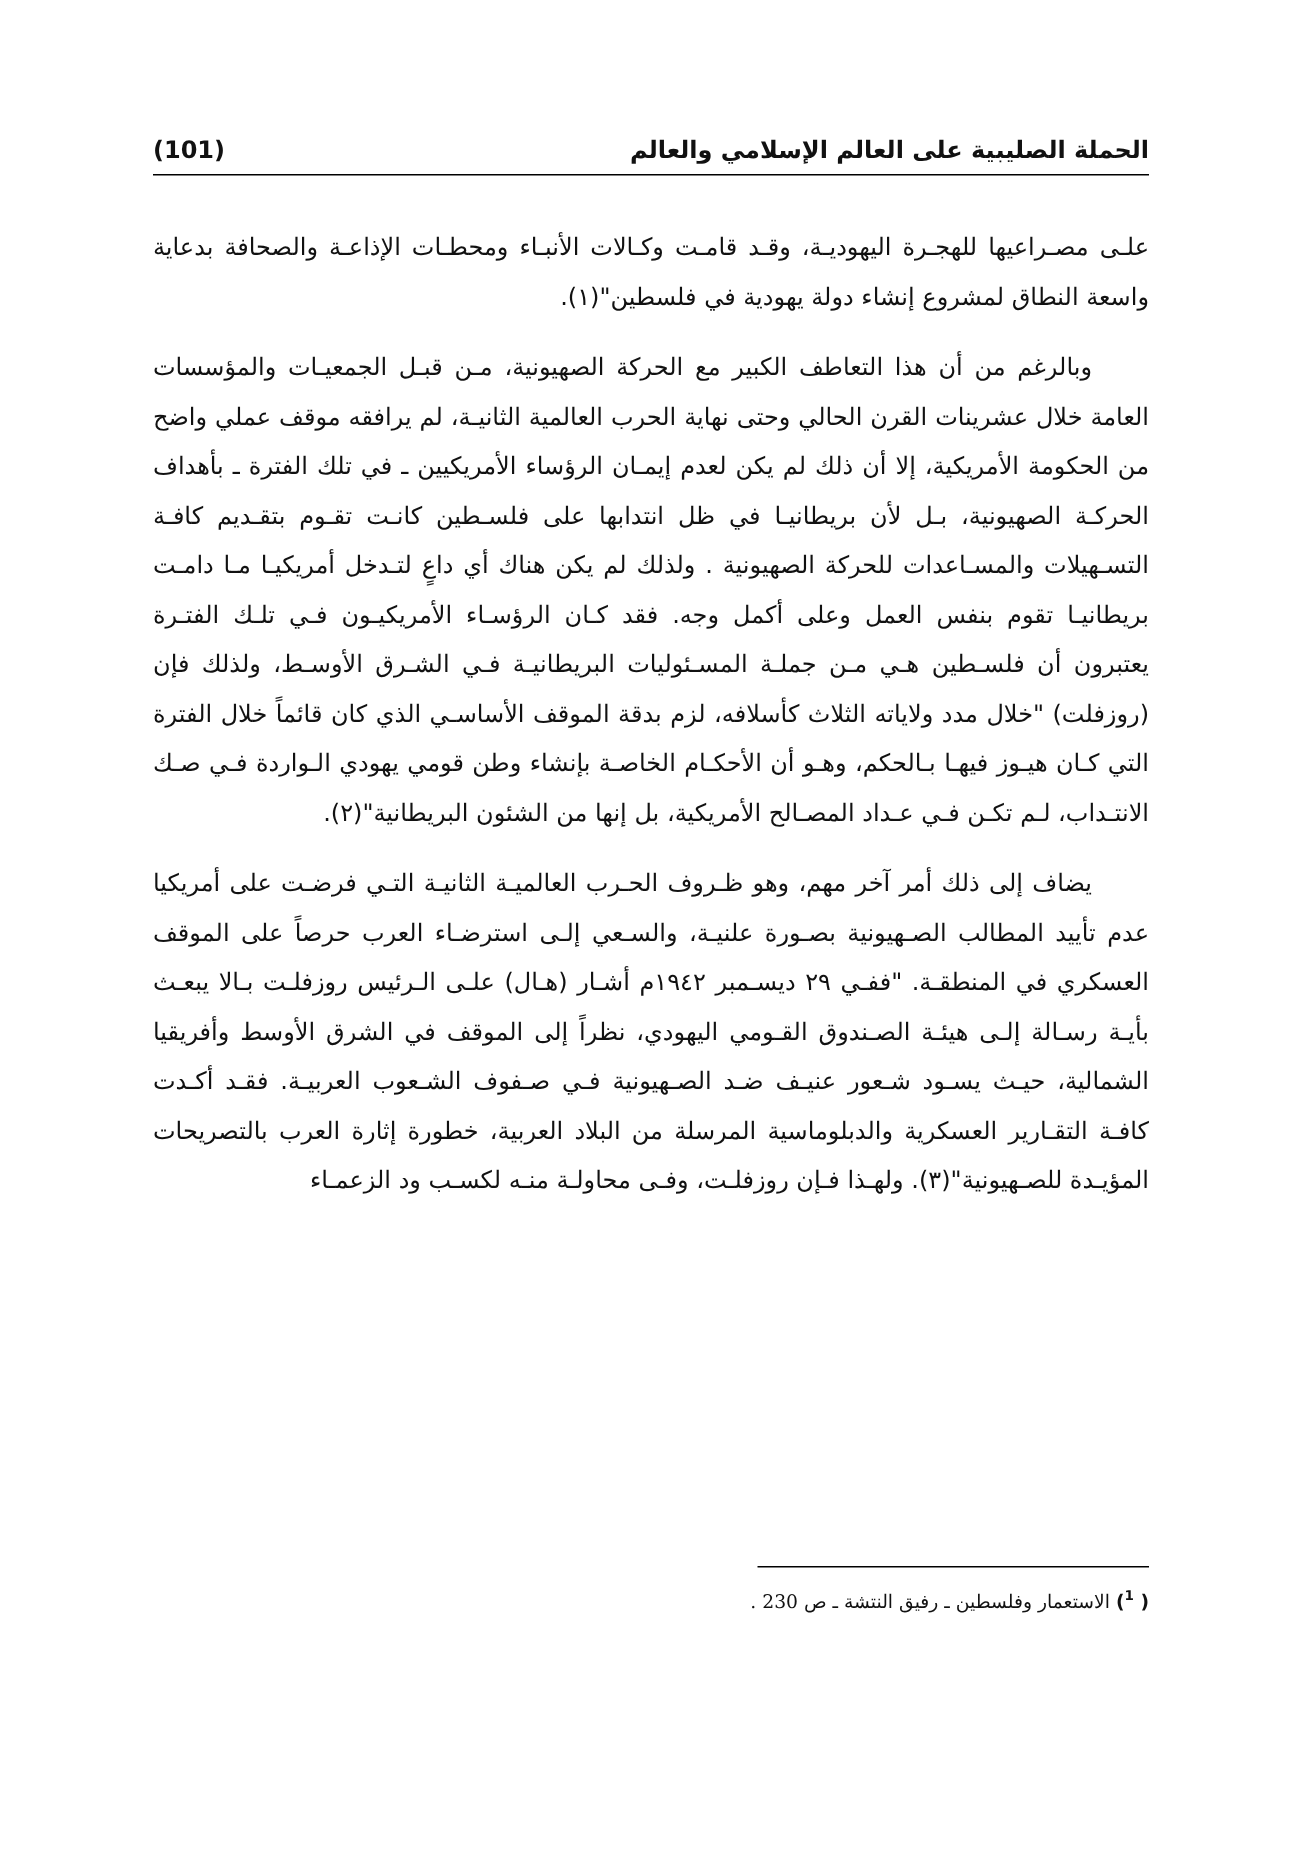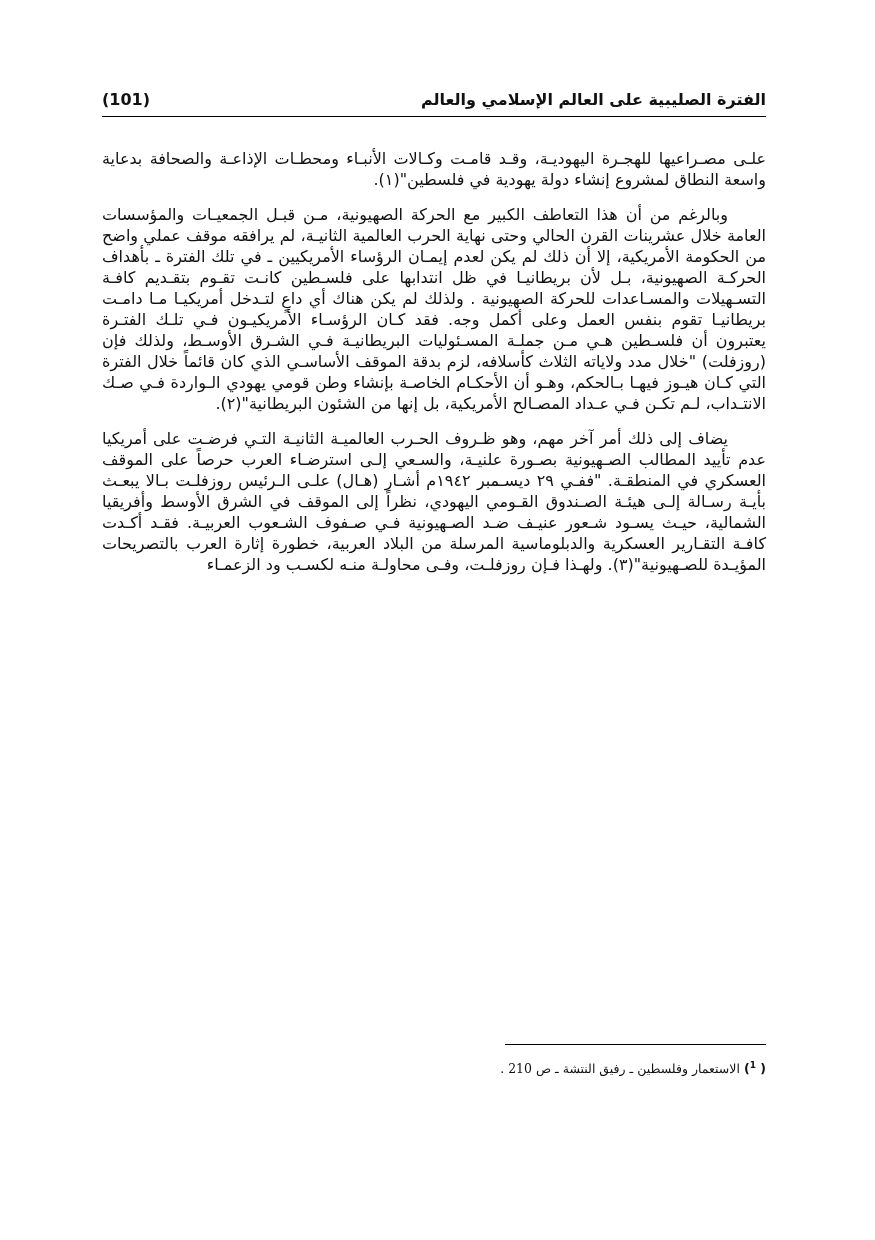--- a/index.html
+++ b/index.html
@@ -9,54 +9,54 @@
     position: absolute; left: 102px; top: 86px; width: 664px; height: 30px;
     direction: rtl; font-family: "DejaVu Sans", sans-serif; font-weight: bold;
   }
   .header .title { position: absolute; right: 0; top: 4px; font-size: 16px; white-space: nowrap; }
   .header .pageno { position: absolute; left: 0; top: 4px; font-size: 16px; white-space: nowrap; direction: ltr; }
   .header-rule { position: absolute; left: 102px; top: 116px; width: 664px; height: 0; border-top: 1.5px solid #000; }
 
   .body-text {
     position: absolute; left: 102px; top: 148px; width: 664px;
     direction: rtl; text-align: justify; text-align-last: right;
-    font-family: "DejaVu Sans", sans-serif; font-size: 16px; line-height: 21px;
+    font-family: "DejaVu Sans", sans-serif; font-size: 16px; line-height: 33px;
   }
   .body-text p { margin: 0 0 14px 0; }
   .body-text p.indent { text-indent: 38px; }
   .body-text p.first { text-indent: 0; }
 
   .fn-rule { position: absolute; left: 505px; top: 1044px; width: 261px; height: 0; border-top: 1px solid #000; }
   .footnotes {
     position: absolute; left: 250px; top: 1054px; width: 516px;
     direction: rtl; font-family: "DejaVu Serif", serif; font-size: 12.5px; line-height: 22px;
   }
   .footnote { white-space: nowrap; }
   .fn-mark { font-weight: bold; font-family: "DejaVu Sans", sans-serif; }
   .fn-mark sup { font-size: 9px; }
 </style>
 </head>
 <body>
 
 <div class="page">
 
   <div class="header">
-    <span class="title">الفترة الصليبية على العالم الإسلامي والعالم</span>
+    <span class="title">الحملة الصليبية على العالم الإسلامي والعالم</span>
     <span class="pageno">(101)</span>
   </div>
   <div class="header-rule"></div>
 
   <div class="body-text">
     <p class="first">علـى مصـراعيها للهجـرة اليهوديـة، وقـد قامـت وكـالات الأنبـاء ومحطـات الإذاعـة والصحافة بدعاية واسعة النطاق لمشروع إنشاء دولة يهودية في فلسطين"(١).</p>
     <p class="indent">وبالرغم من أن هذا التعاطف الكبير مع الحركة الصهيونية، مـن قبـل الجمعيـات والمؤسسات العامة خلال عشرينات القرن الحالي وحتى نهاية الحرب العالمية الثانيـة، لم يرافقه موقف عملي واضح من الحكومة الأمريكية، إلا أن ذلك لم يكن لعدم إيمـان الرؤساء الأمريكيين ـ في تلك الفترة ـ بأهداف الحركـة الصهيونية، بـل لأن بريطانيـا في ظل انتدابها على فلسـطين كانـت تقـوم بتقـديم كافـة التسـهيلات والمسـاعدات للحركة الصهيونية . ولذلك لم يكن هناك أي داعٍ لتـدخل أمريكيـا مـا دامـت بريطانيـا تقوم بنفس العمل وعلى أكمل وجه. فقد كـان الرؤسـاء الأمريكيـون فـي تلـك الفتـرة يعتبرون أن فلسـطين هـي مـن جملـة المسـئوليات البريطانيـة فـي الشـرق الأوسـط، ولذلك فإن (روزفلت) "خلال مدد ولاياته الثلاث كأسلافه، لزم بدقة الموقف الأساسـي الذي كان قائماً خلال الفترة التي كـان هيـوز فيهـا بـالحكم، وهـو أن الأحكـام الخاصـة بإنشاء وطن قومي يهودي الـواردة فـي صـك الانتـداب، لـم تكـن فـي عـداد المصـالح الأمريكية، بل إنها من الشئون البريطانية"(٢).</p>
     <p class="indent">يضاف إلى ذلك أمر آخر مهم، وهو ظـروف الحـرب العالميـة الثانيـة التـي فرضـت على أمريكيا عدم تأييد المطالب الصـهيونية بصـورة علنيـة، والسـعي إلـى استرضـاء العرب حرصاً على الموقف العسكري في المنطقـة. "ففـي ٢٩ ديسـمبر ١٩٤٢م أشـار (هـال) علـى الـرئيس روزفلـت بـالا يبعـث بأيـة رسـالة إلـى هيئـة الصـندوق القـومي اليهودي، نظراً إلى الموقف في الشرق الأوسط وأفريقيا الشمالية، حيـث يسـود شـعور عنيـف ضـد الصـهيونية فـي صـفوف الشـعوب العربيـة. فقـد أكـدت كافـة التقـارير العسكرية والدبلوماسية المرسلة من البلاد العربية، خطورة إثارة العرب بالتصريحات المؤيـدة للصـهيونية"(٣). ولهـذا فـإن روزفلـت، وفـى محاولـة منـه لكسـب ود الزعمـاء</p>
   </div>
 
   <div class="fn-rule"></div>
 
   <div class="footnotes">
     <div class="footnote">
       <span class="fn-mark">( <sup>1</sup>)</span>
-      <span>الاستعمار وفلسطين ـ رفيق النتشة ـ ص 210 .</span>
+      <span>الاستعمار وفلسطين ـ رفيق النتشة ـ ص 230 .</span>
     </div>
   </div>
 
 </div>
 
 </body></html>

